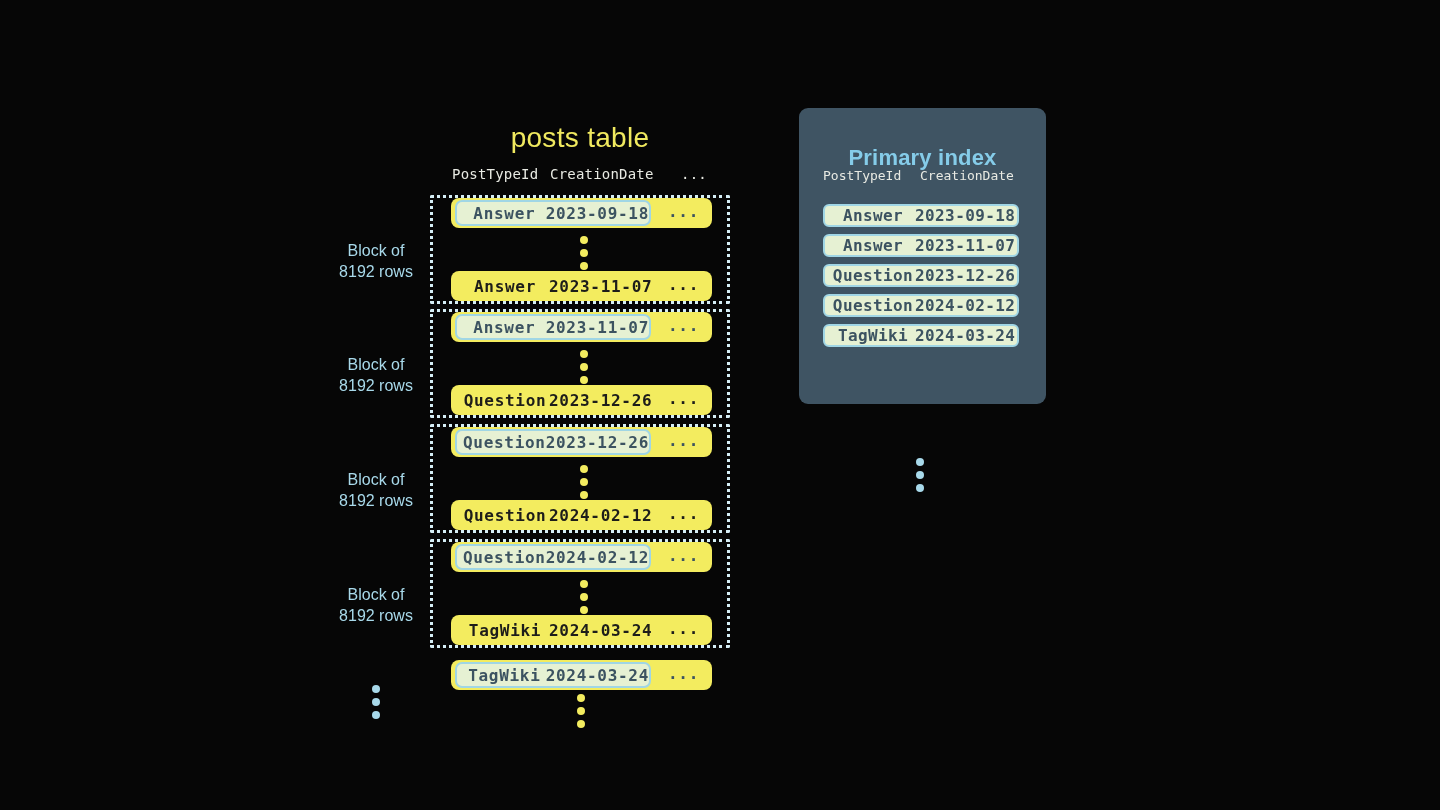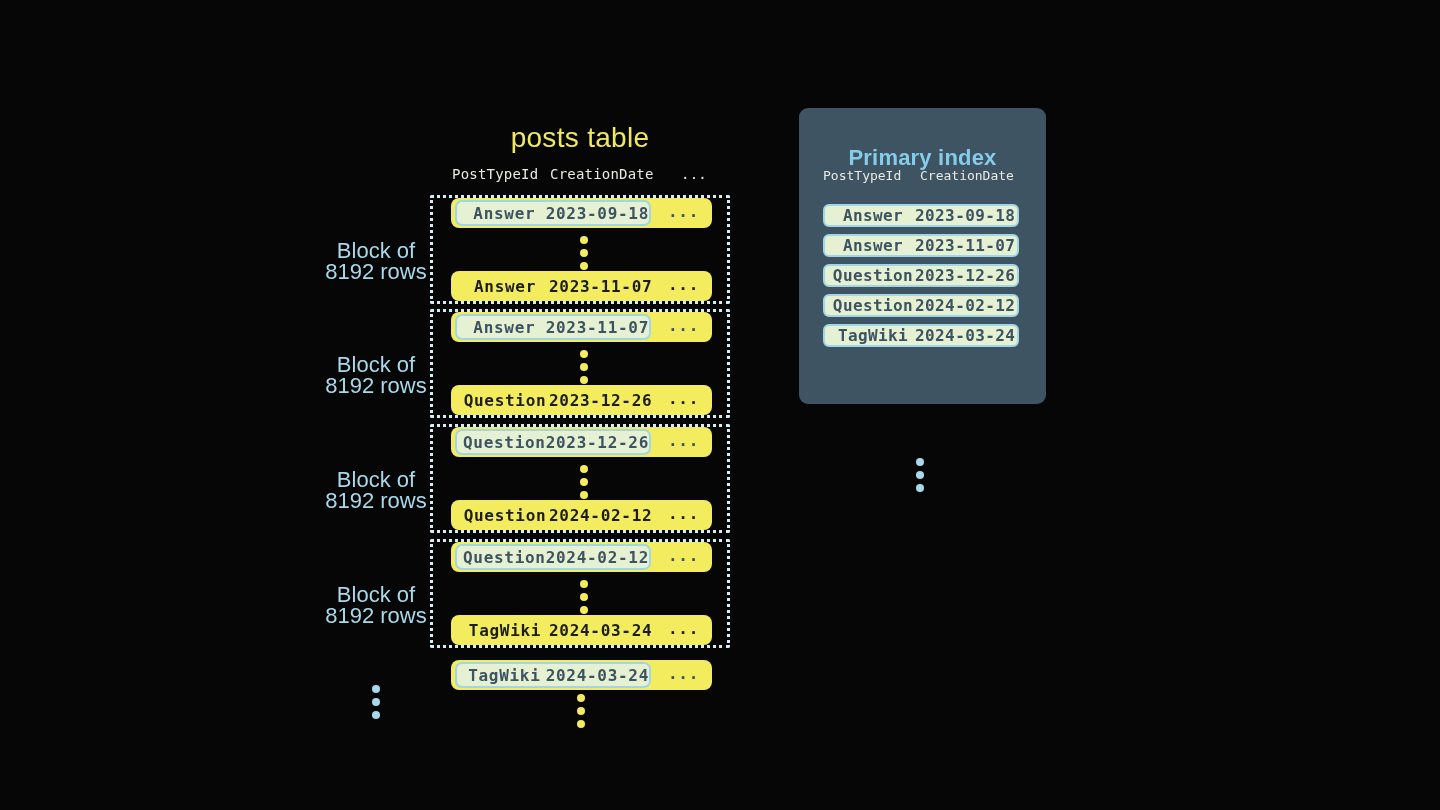--- a/index.html
+++ b/index.html
@@ -51,21 +51,21 @@
   .overflow-row { top:660px; }
   
   .vdots { position:absolute; }
   .vdots i { display:block; width:8px; height:8px; border-radius:50%; margin-bottom:5px; }
   .vdots.yellow i { background:var(--yellow,#f3ec5f); }
   .vdots.blue i   { background:var(--light-blue,#a8d9ea); }
   .block .vdots { left:147px; top:38px; }
   
   .block-label {
     position:absolute; left:306px; width:140px; text-align:center;
-    font-size:22px; line-height:21px; color:var(--light-blue,#a8d9ea); font-weight:400;
+    font-size:16px; line-height:21px; color:var(--light-blue,#a8d9ea); font-weight:400;
   }
   
   .panel {
     position:absolute; left:799px; top:108px; width:247px; height:296px;
     background:var(--panel-bg,#3f5463); border-radius:9px;
   }
   .panel-title {
     position:absolute; top:16px; left:0; width:100%; text-align:center;
     font-size:22px; font-weight:600; color:var(--panel-title,#85cce9); letter-spacing:0.2px;margin-top:21px;
   }

